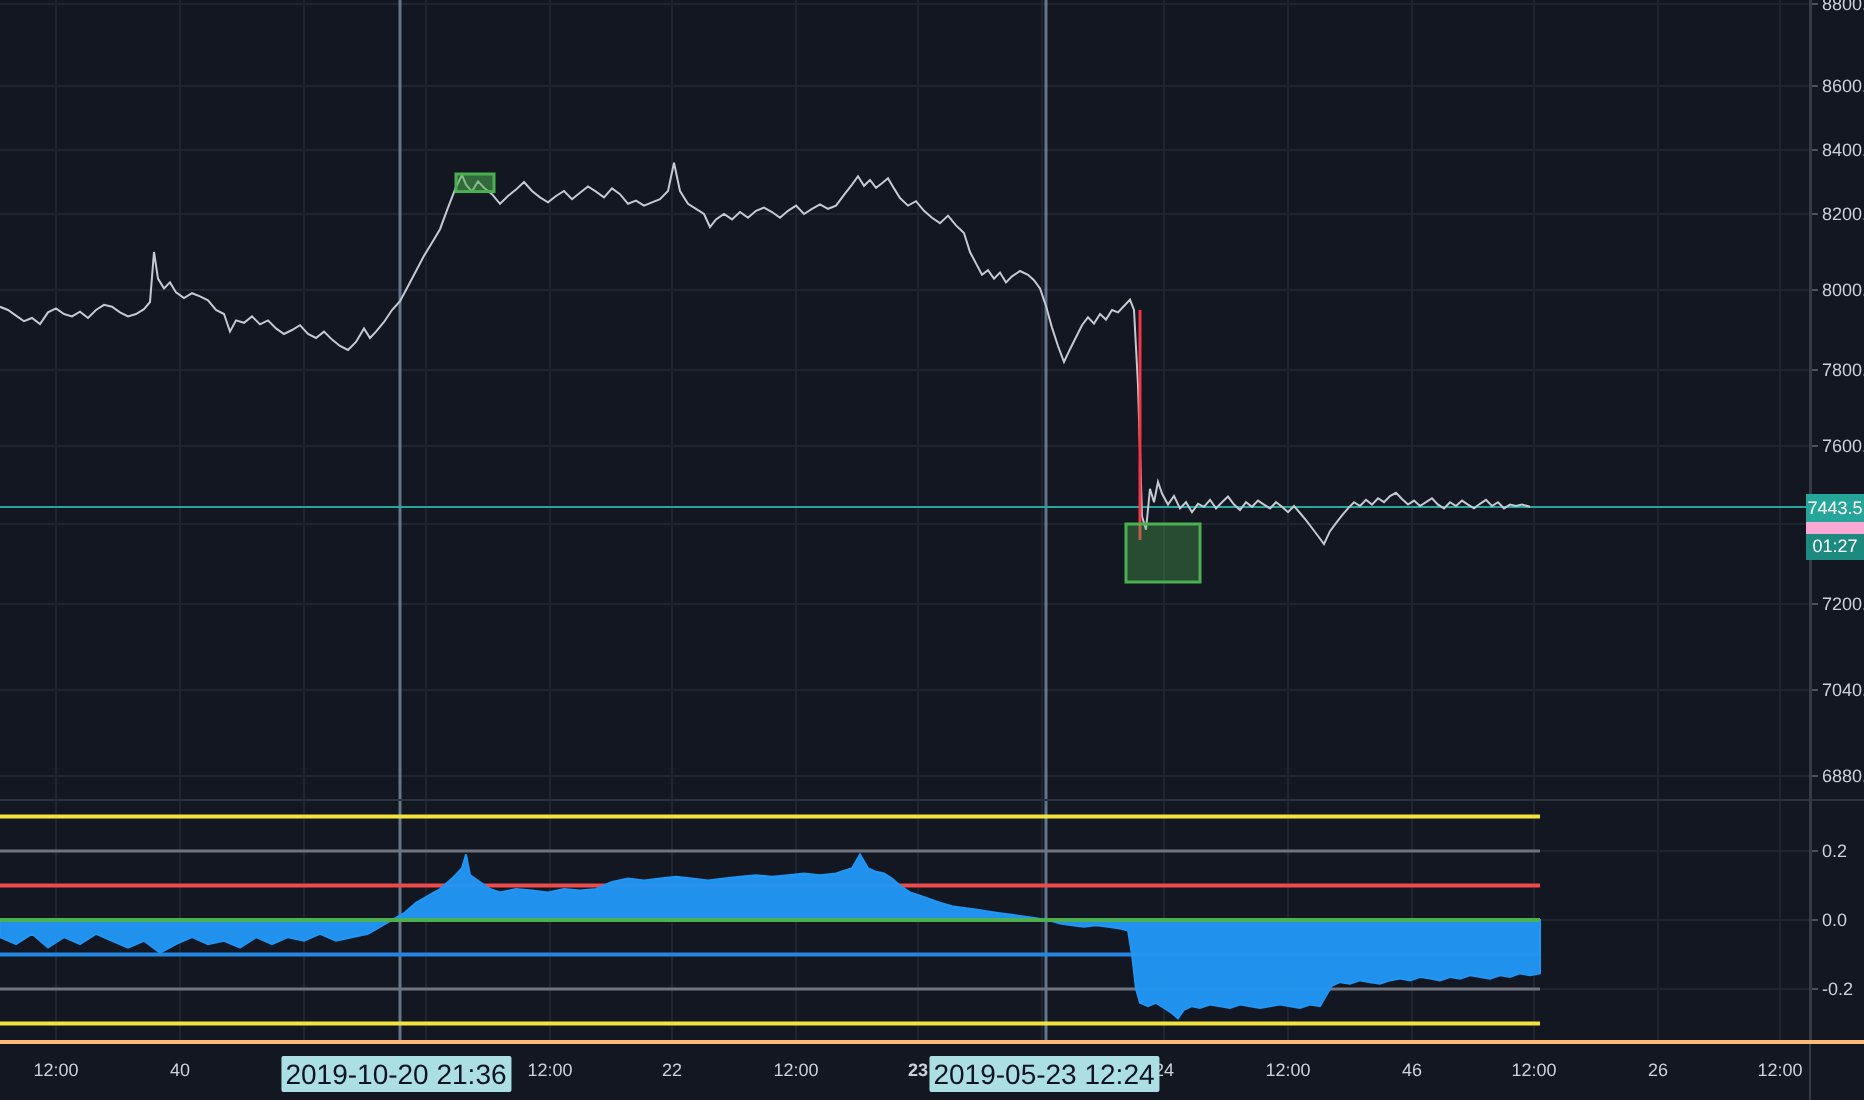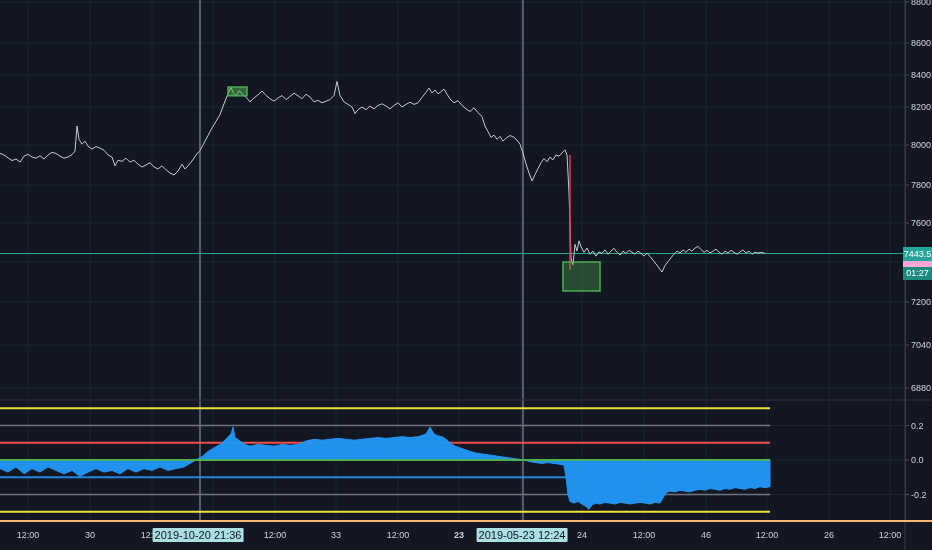--- a/index.html
+++ b/index.html
@@ -6,21 +6,21 @@
     font-family:"Liberation Sans",sans-serif;}
   #root{position:relative;width:932px;height:550px;background:#131722;}
   #chart-svg{position:absolute;left:0;top:0;}
   .tag{position:absolute;left:903px;width:29px;text-align:center;color:#fff;
     font-size:9px;line-height:14px;z-index:5;}
   #price-tag{background:#26a69a;height:14px;}
   #countdown-tag{background:#1d8a80;height:13px;line-height:13px;border-top:6px solid #f9a8d4;}
   .axis-label{position:absolute;color:#ccd2dc;font-size:9px;white-space:nowrap;}
   .time-label{transform:translateX(-50%);top:8px;}
   .time-label-hl{position:absolute;transform:translateX(-50%);top:6px;background:#abdfe4;
-    color:#0d1320;font-size:11px;padding:1px 2px;border-radius:1px;white-space:nowrap;z-index:4;}
+    color:#0d1320;font-size:14px;padding:1px 2px;border-radius:1px;white-space:nowrap;z-index:4;}
   #price-axis{position:absolute;left:905px;top:0;width:27px;height:520px;border-left:1px solid #363a45;}
   #time-axis{position:absolute;left:0;top:520px;width:932px;height:30px;border-top:2px solid #fdba74;}
 </style>
 </head>
 <body>
 
 <div id="root">
   <svg id="chart-svg" width="932" height="550">
       <line x1="0" y1="2" x2="905" y2="2" stroke="#1f2433" stroke-width="1"></line>
       <line x1="0" y1="43" x2="905" y2="43" stroke="#1f2433" stroke-width="1"></line>
@@ -98,24 +98,24 @@
     </svg>
   <div id="price-tag" class="tag" style="top: 246.517px;">
     <span>7443.5</span>
   </div>
   <div id="countdown-tag" class="tag" style="top: 260.517px;">
     <span>01:27</span>
   </div>
   <div id="price-axis"></div>
   <div id="time-axis">
       <div class="axis-label time-label" style="left: 28px;">12:00</div>
-      <div class="axis-label time-label" style="left: 90px;">30</div>
+      <div class="axis-label time-label" style="left: 90px;">40</div>
       <div class="axis-label time-label" style="left: 152px;">12:00</div>
       <div class="axis-label time-label" style="left: 275px;">12:00</div>
-      <div class="axis-label time-label" style="left: 336px;">33</div>
+      <div class="axis-label time-label" style="left: 336px;">22</div>
       <div class="axis-label time-label" style="left: 398px;">12:00</div>
       <div class="axis-label time-label" style="left: 459px; font-weight: bold;">23</div>
       <div class="axis-label time-label" style="left: 582px;">24</div>
       <div class="axis-label time-label" style="left: 644px;">12:00</div>
       <div class="axis-label time-label" style="left: 706px;">46</div>
       <div class="axis-label time-label" style="left: 767px;">12:00</div>
       <div class="axis-label time-label" style="left: 829px;">26</div>
       <div class="axis-label time-label" style="left: 890px;">12:00</div>
       <div class="time-label-hl" style="left: 198px;">2019-10-20 21:36</div>
       <div class="time-label-hl" style="left: 522px;">2019-05-23 12:24</div>

